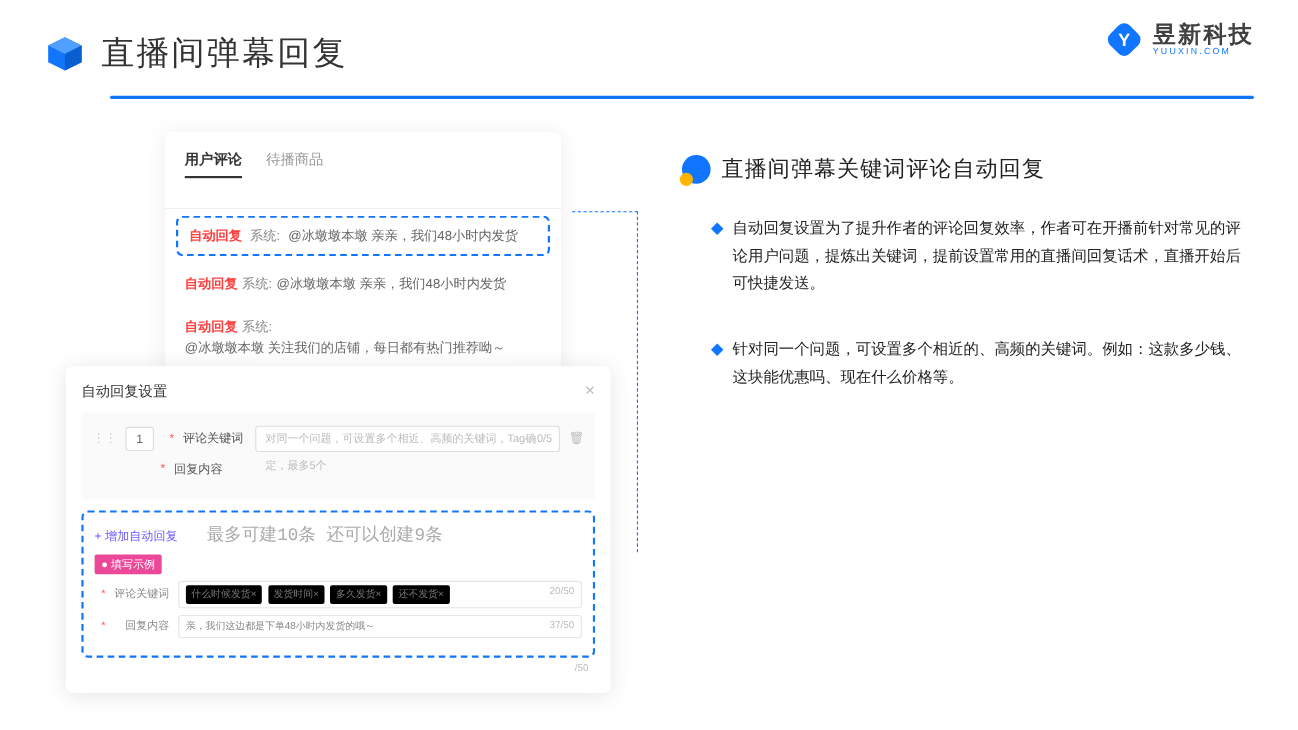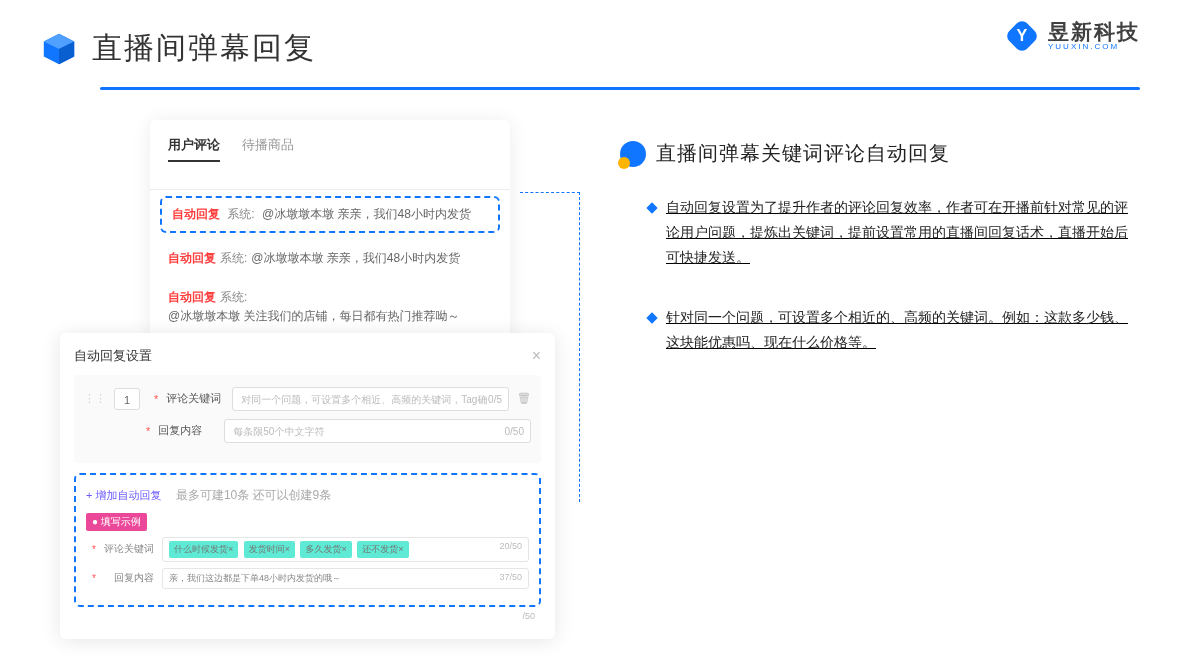--- a/index.html
+++ b/index.html
@@ -33,38 +33,38 @@
 .row { display: flex; align-items: center; gap: 8px; margin-bottom: 8px; font-size: 11px; }
 .num-field { width: 26px; height: 22px; border: 1px solid #ddd; background: #fff; text-align: center; line-height: 22px; border-radius: 3px; color: #666; }
 .req { color: #f55; margin-left: 6px; }
 .lbl { color: #555; width: 58px; }
 .input { flex: 1; height: 24px; border: 1px solid #ddd; border-radius: 3px; background: #fff; padding: 0 8px; line-height: 24px; color: #bbb; font-size: 10px; position: relative; }
 .input-counter { position: absolute; right: 6px; top: 0; color: #bbb; font-size: 10px; }
 .trash { width: 14px; color: #bbb; font-size: 11px; }
 
 .example-box { margin-top: 10px; border: 2px dashed #1075ff; border-radius: 6px; padding: 10px; position: relative; }
 .add-link { color: #6b5bff; font-size: 11px; margin-bottom: 8px; display: inline-block; }
-.add-hint { color: #aaa; font-size: 12px; margin-left: 10px; }
+.add-hint { color: #aaa; font-size: 16px; margin-left: 22px; font-family: Liberation Mono, monospace; }
 .ex-badge { display: inline-block; background: #ec4899; color: #fff; font-size: 10px; padding: 2px 6px; border-radius: 2px; margin-bottom: 6px; }
-.tag { display: inline-block; background: #5eead4; color: #777; font-size: 9px; padding: 2px 5px; border-radius: 2px; margin-right: 3px; }
+.tag { display: inline-block; background: #000000; color: #777; font-size: 9px; padding: 2px 5px; border-radius: 2px; margin-right: 3px; }
 .ex-row { display: flex; align-items: center; gap: 8px; margin-bottom: 6px; font-size: 10px; }
 .ex-row .lbl2 { width: 50px; color: #888; text-align: right; }
 .ex-input { flex: 1; border: 1px solid #e5e5e5; background: #fff; border-radius: 3px; padding: 3px 6px; color: #888; font-size: 9px; position: relative; }
 .ex-counter { position: absolute; right: 6px; top: 3px; color: #bbb; font-size: 9px; }
 .faint-counter { color: #bbb; font-size: 9px; text-align: right; padding-right: 6px; margin-top: 4px; }
 
 .connector { position: absolute; border: 1.5px dashed #1075ff; border-left: none; border-bottom: none; }
 
 .right { flex: 1; padding-top: 20px; }
 .section-head { display: flex; align-items: center; gap: 10px; margin-bottom: 28px; font-family: Liberation Mono, monospace; }
 .bubble { position: relative; width: 26px; height: 26px; }
 .bubble .c1 { position: absolute; width: 26px; height: 26px; background: #1075ff; border-radius: 50%; }
 .bubble .c2 { position: absolute; width: 12px; height: 12px; background: #ffb400; border-radius: 50%; bottom: -2px; left: -2px; }
 .section-title { font-size: 20px; color: #222; letter-spacing: 1px; }
-.bullets { padding-left: 28px; text-decoration: underline; }
+.bullets { padding-left: 28px; }
 .bullet { display: flex; gap: 10px; margin-bottom: 34px; font-size: 14px; color: #222; line-height: 1.8; }
 .diamond { width: 8px; height: 8px; background: #1075ff; transform: rotate(45deg); margin-top: 9px; flex-shrink: 0; }
 .bullet-text { flex: 1; }
 </style>
 </head>
 <body>
 
 <div class="header">
   <svg class="header-icon" viewBox="0 0 40 40">
       <polygon points="20,4 36,12 36,28 20,36 4,28 4,12" fill="#1075ff"></polygon>
@@ -125,24 +125,20 @@
           <span class="lbl">评论关键词</span>
           <div class="input">
             <span>对同一个问题，可设置多个相近、高频的关键词，Tag确定，最多5个</span>
             <span class="input-counter">0/5</span>
           </div>
           <span class="trash">🗑</span>
         </div>
         <div class="row" style="padding-left:56px;">
           <span class="req">*</span>
           <span class="lbl">回复内容</span>
-          <div class="input">
-            <span>每条限50个中文字符</span>
-            <span class="input-counter">0/50</span>
-          </div>
         </div>
       </div>
 
       <div class="example-box">
         <div>
           <span class="add-link">+ 增加自动回复</span>
           <span class="add-hint">最多可建10条 还可以创建9条</span>
         </div>
         <div class="ex-badge">● 填写示例</div>
         <div class="ex-row">

